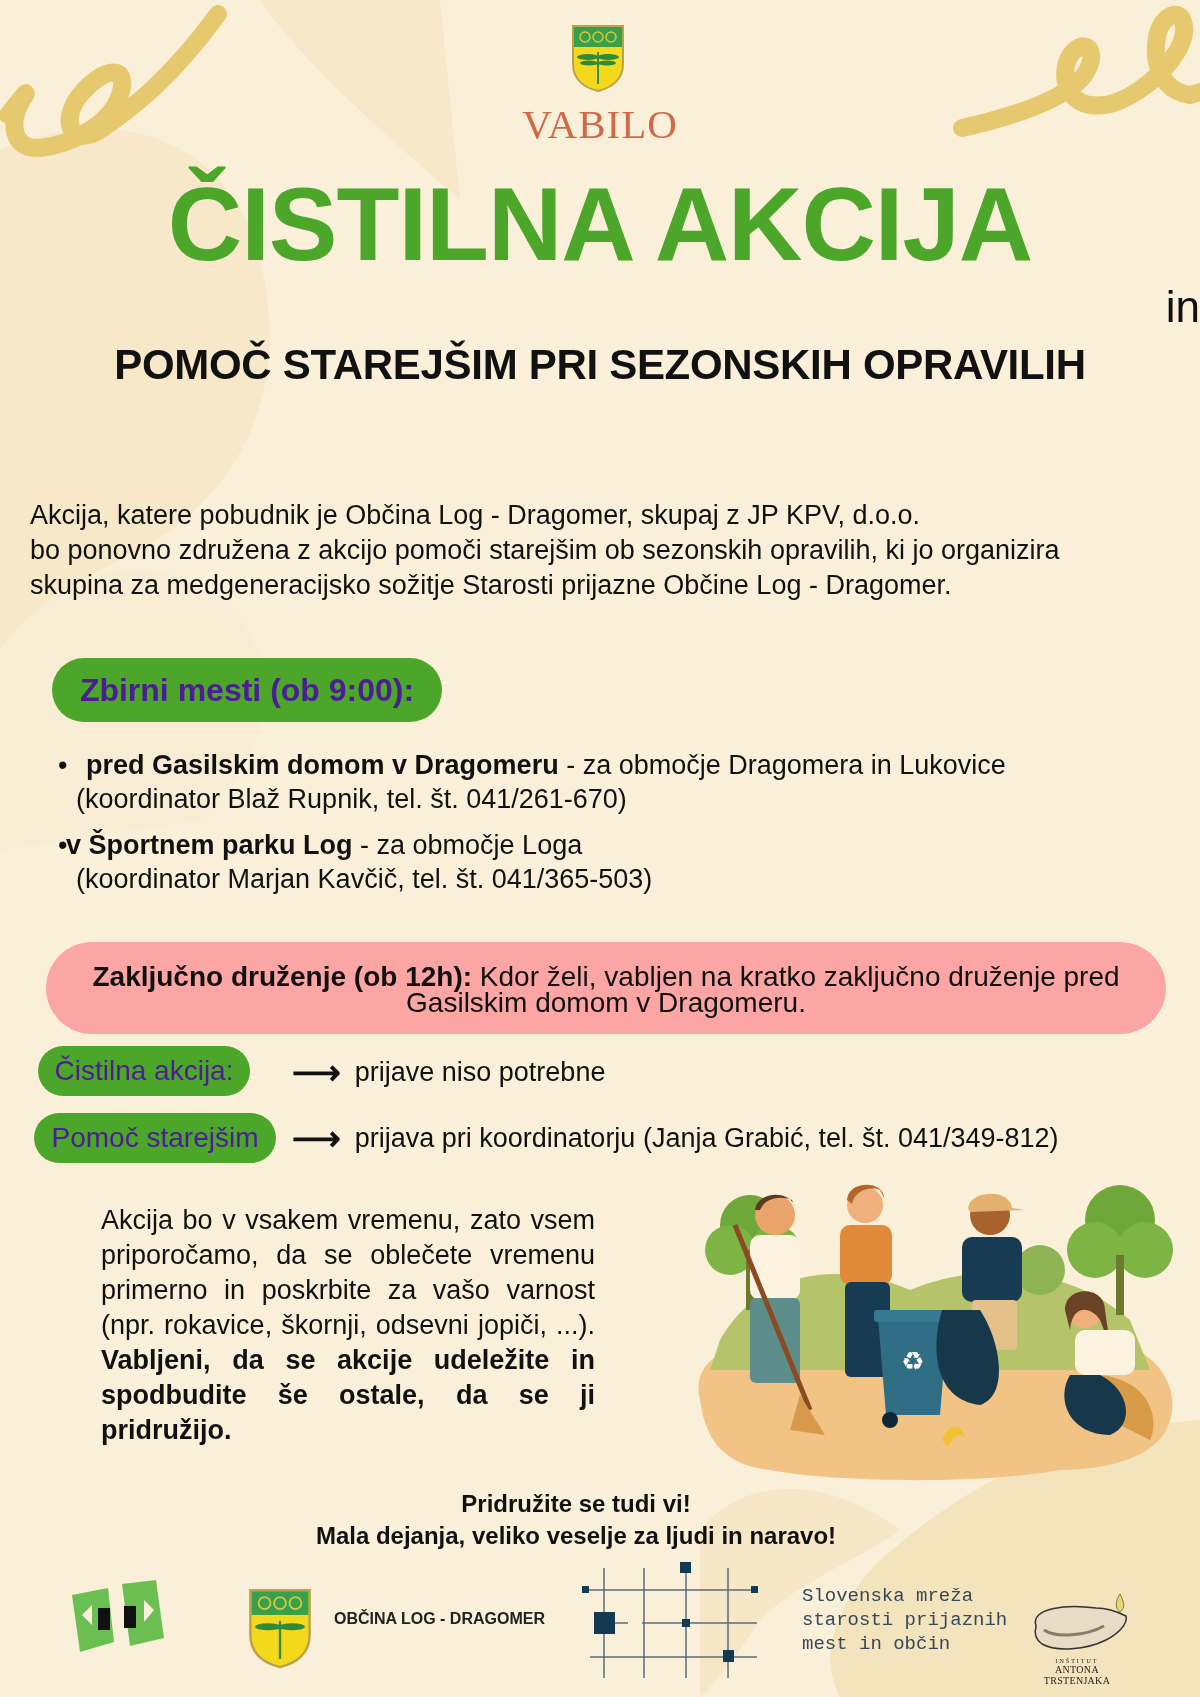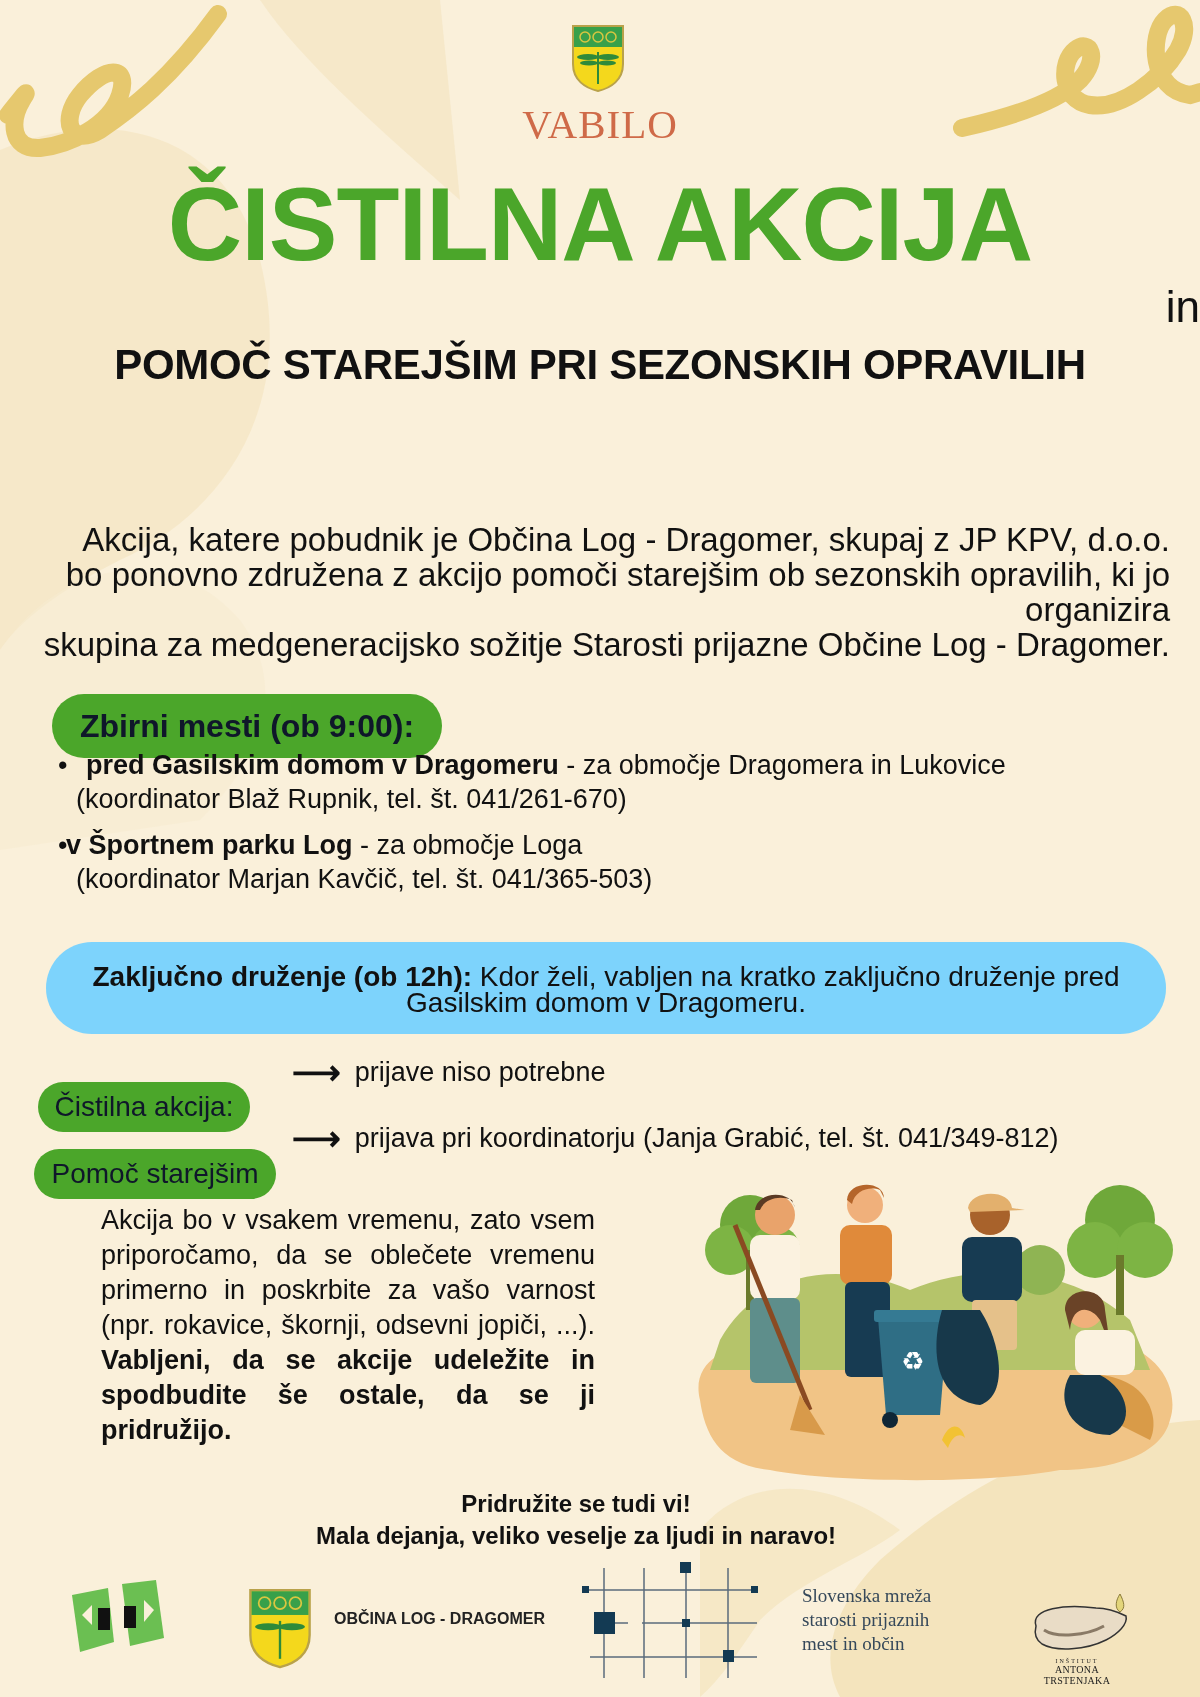--- a/index.html
+++ b/index.html
@@ -32,35 +32,35 @@
     position: absolute; top: 340px; left: 0; width: 1200px; text-align: center;
     font-weight: bold; font-size: 42px; line-height: 50px; letter-spacing: -0.3px;
   }
   .title-date {
     position: absolute; top: 410px; left: 0; width: 1200px; text-align: center;
     font-weight: bold; font-size: 62px; line-height: 70px; color: #4ba62a;
     text-decoration: underline; text-decoration-thickness: 4px; text-underline-offset: 6px;
     letter-spacing: -2px;
   }
   .intro {
-    position: absolute; top: 522px; left: 30px; width: 1140px; text-align: right;
-    font-size: 33px; line-height: 35px;
+    position: absolute; top: 498px; left: 30px; width: 1140px; text-align: left;
+    font-size: 27px; line-height: 35px;
   }
   .pill {
-    position: absolute; background: #4ba62a; color: #0f172a; border-radius: 40px;
-    display: flex; align-items: center; justify-content: center; margin-top: 36px;
+    position: absolute; background: #4ba62a; color: #4c1d95; border-radius: 40px;
+    display: flex; align-items: center; justify-content: center;
   }
   .pill-zbirni { left: 52px; top: 658px; width: 390px; height: 64px; font-size: 32px; font-weight: bold; }
   .list { position: absolute; left: 58px; top: 748px; width: 1100px; font-size: 27px; line-height: 34px; }
   .list-item { position: relative; padding-left: 28px; margin-bottom: 12px; }
   .list-item .bullet { position: absolute; left: 0; top: 0; }
   .list-item b { font-weight: bold; }
   .gathering {
     position: absolute; left: 46px; top: 942px; width: 1120px; height: 92px;
-    background: #7dd3fc; border-radius: 46px; text-align: center;
+    background: #fca5a5; border-radius: 46px; text-align: center;
     font-size: 28px; line-height: 26px; padding-top: 22px;
   }
   .gathering b { font-weight: bold; }
   .pill-ca { left: 38px; top: 1046px; width: 212px; height: 50px; font-size: 28px; }
   .pill-ps { left: 34px; top: 1113px; width: 242px; height: 50px; font-size: 28px; }
   .reg-row { position: absolute; font-size: 27px; display: flex; align-items: center; }
   .reg-row .arrow { font-size: 34px; font-weight: bold; margin-right: 14px; }
   .reg1 { left: 292px; top: 1052px; }
   .reg2 { left: 292px; top: 1118px; }
   .weather {
@@ -72,21 +72,21 @@
   .slogan {
     position: absolute; top: 1488px; left: 0; width: 1152px; text-align: center;
     font-weight: bold; font-size: 24px; line-height: 32px;
   }
   .logo { position: absolute; }
   .logo-obcina-text {
     position: absolute; left: 334px; top: 1610px; font-size: 16px; font-weight: bold; color: #222;
   }
   .logo-mreza-text {
     position: absolute; left: 802px; top: 1584px; font-size: 19px; line-height: 24px; color: #35485a;
-    font-family: Liberation Serif, serif;
+    font-family: Liberation Mono, monospace;
   }
   .logo-institut-text {
     position: absolute; left: 1022px; top: 1658px; width: 110px; text-align: center;
     font-family: "Liberation Serif", serif; font-size: 10px; color: #222; letter-spacing: 0.3px;
   }
 </style>
 </head>
 <body>
 
 <svg class="bg-blob" width="1200" height="1697" viewBox="0 0 1200 1697" style="left:0;top:0;">

